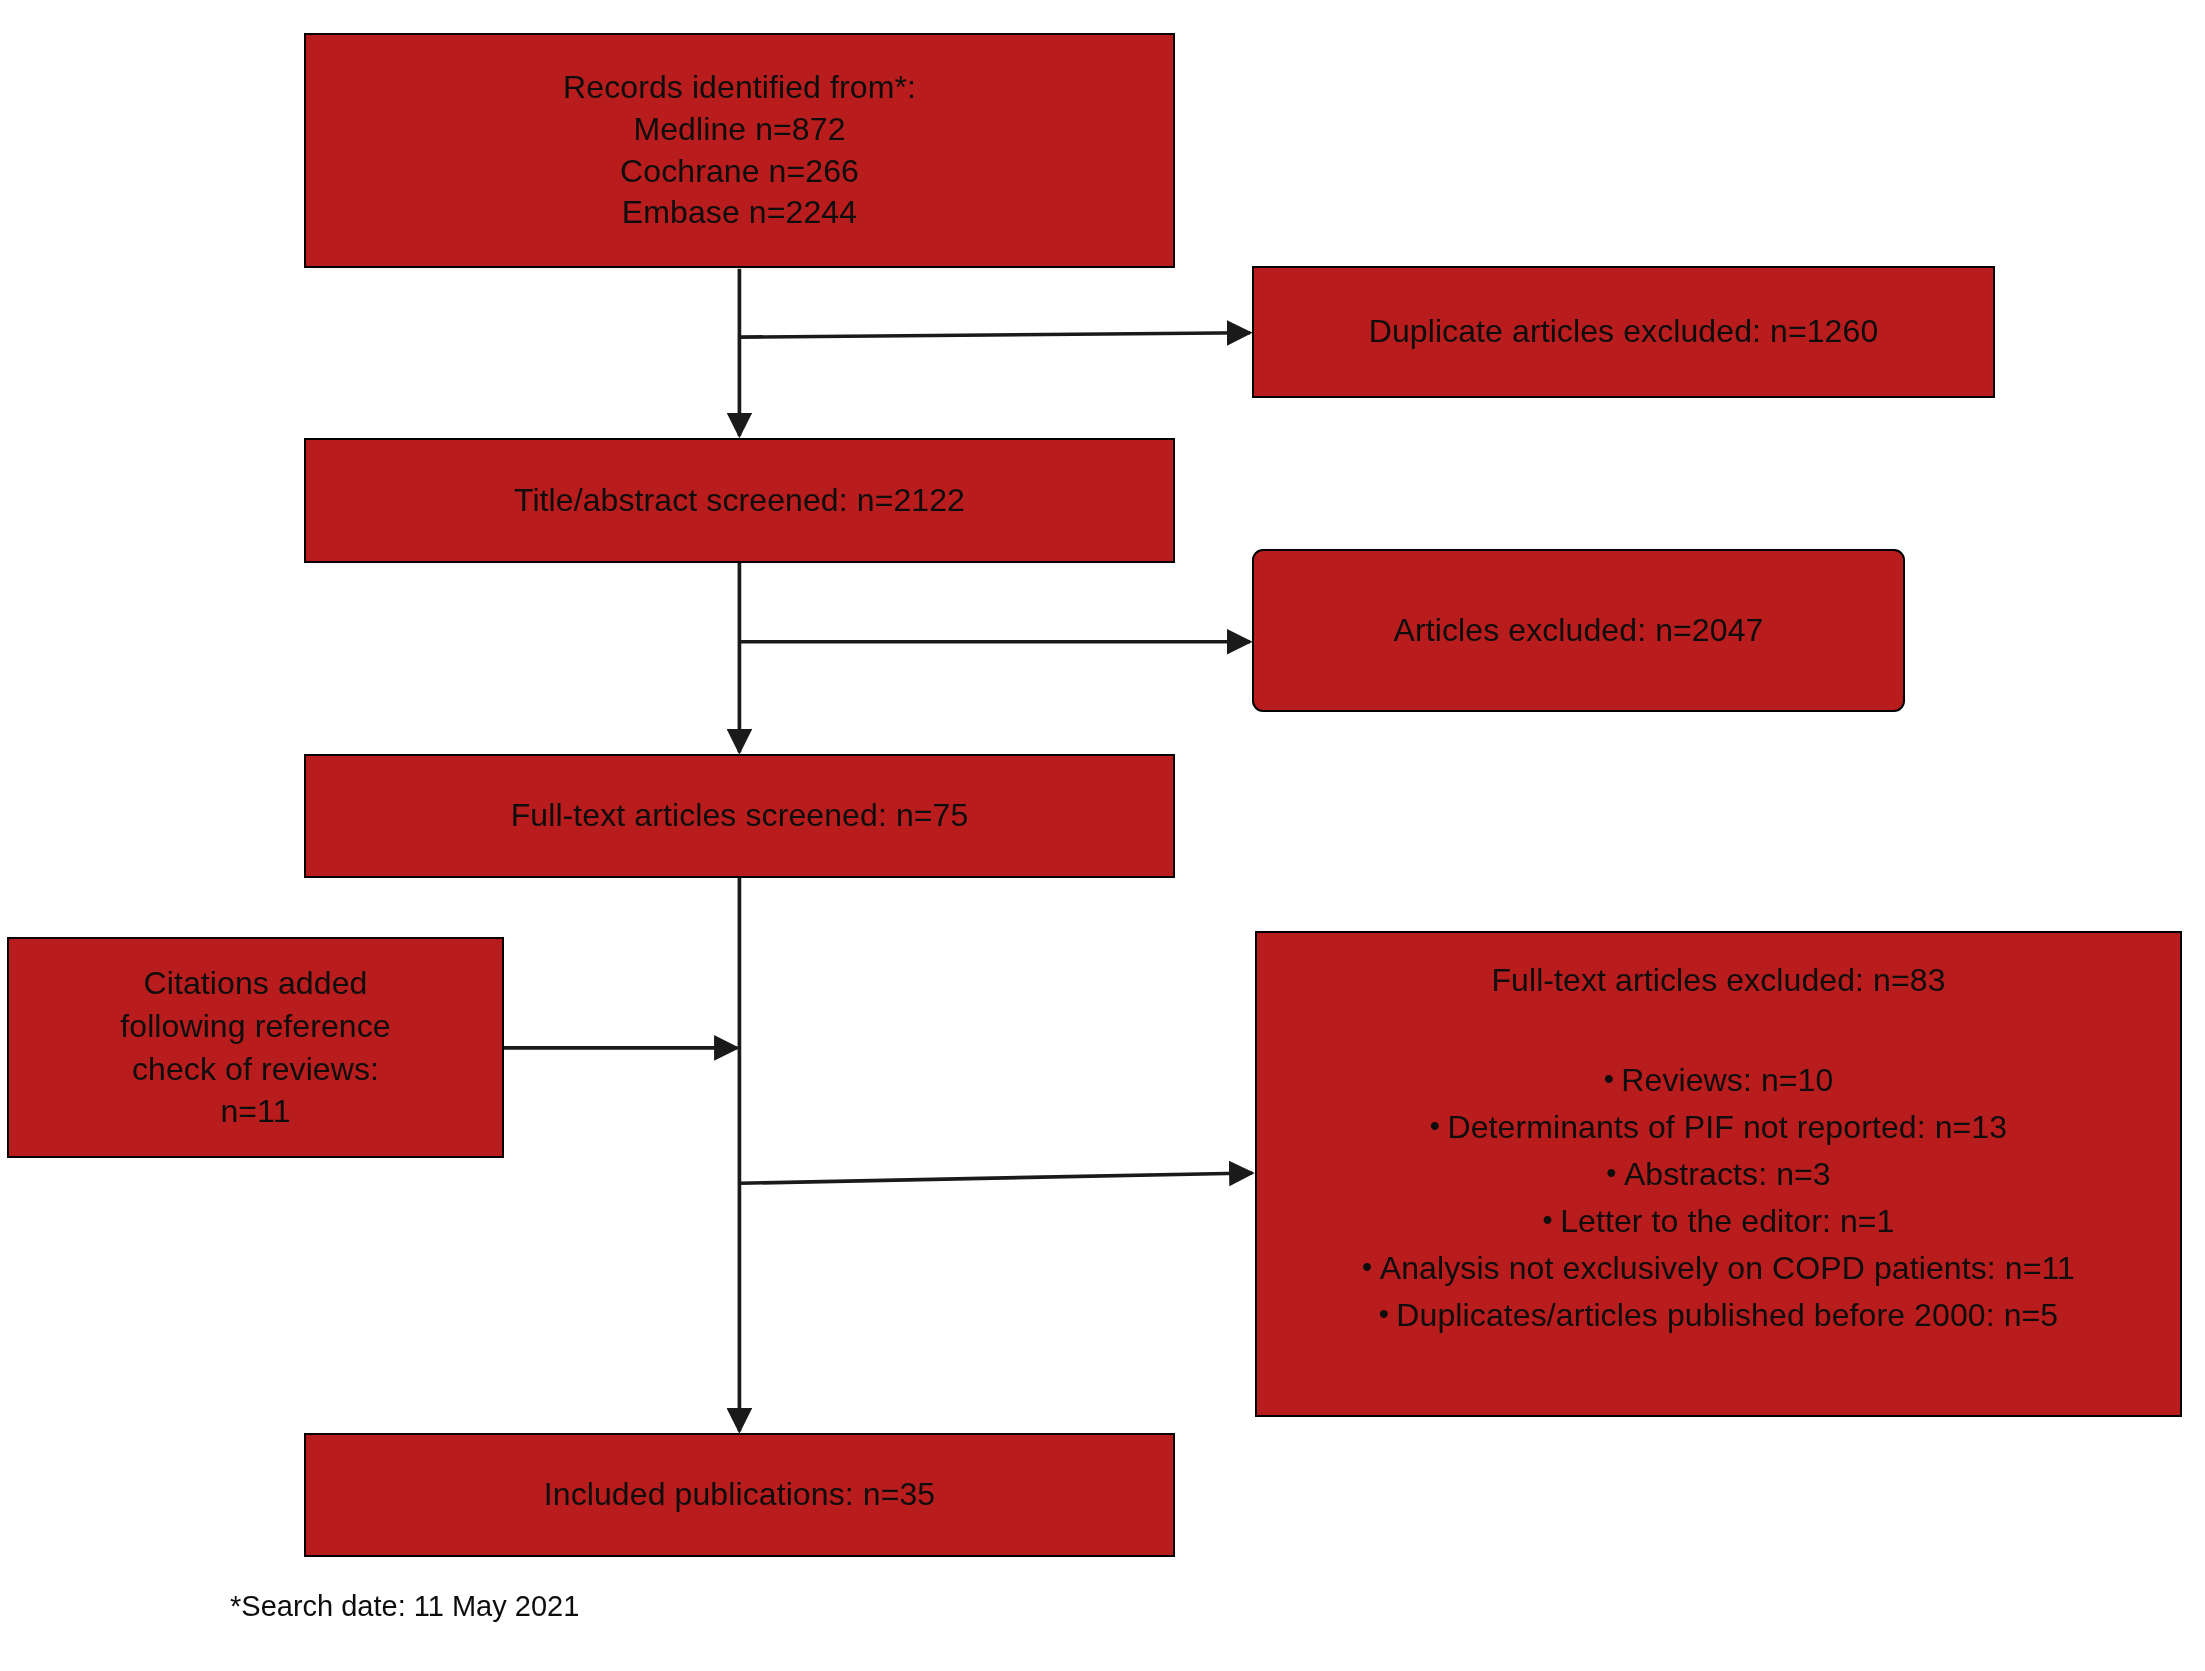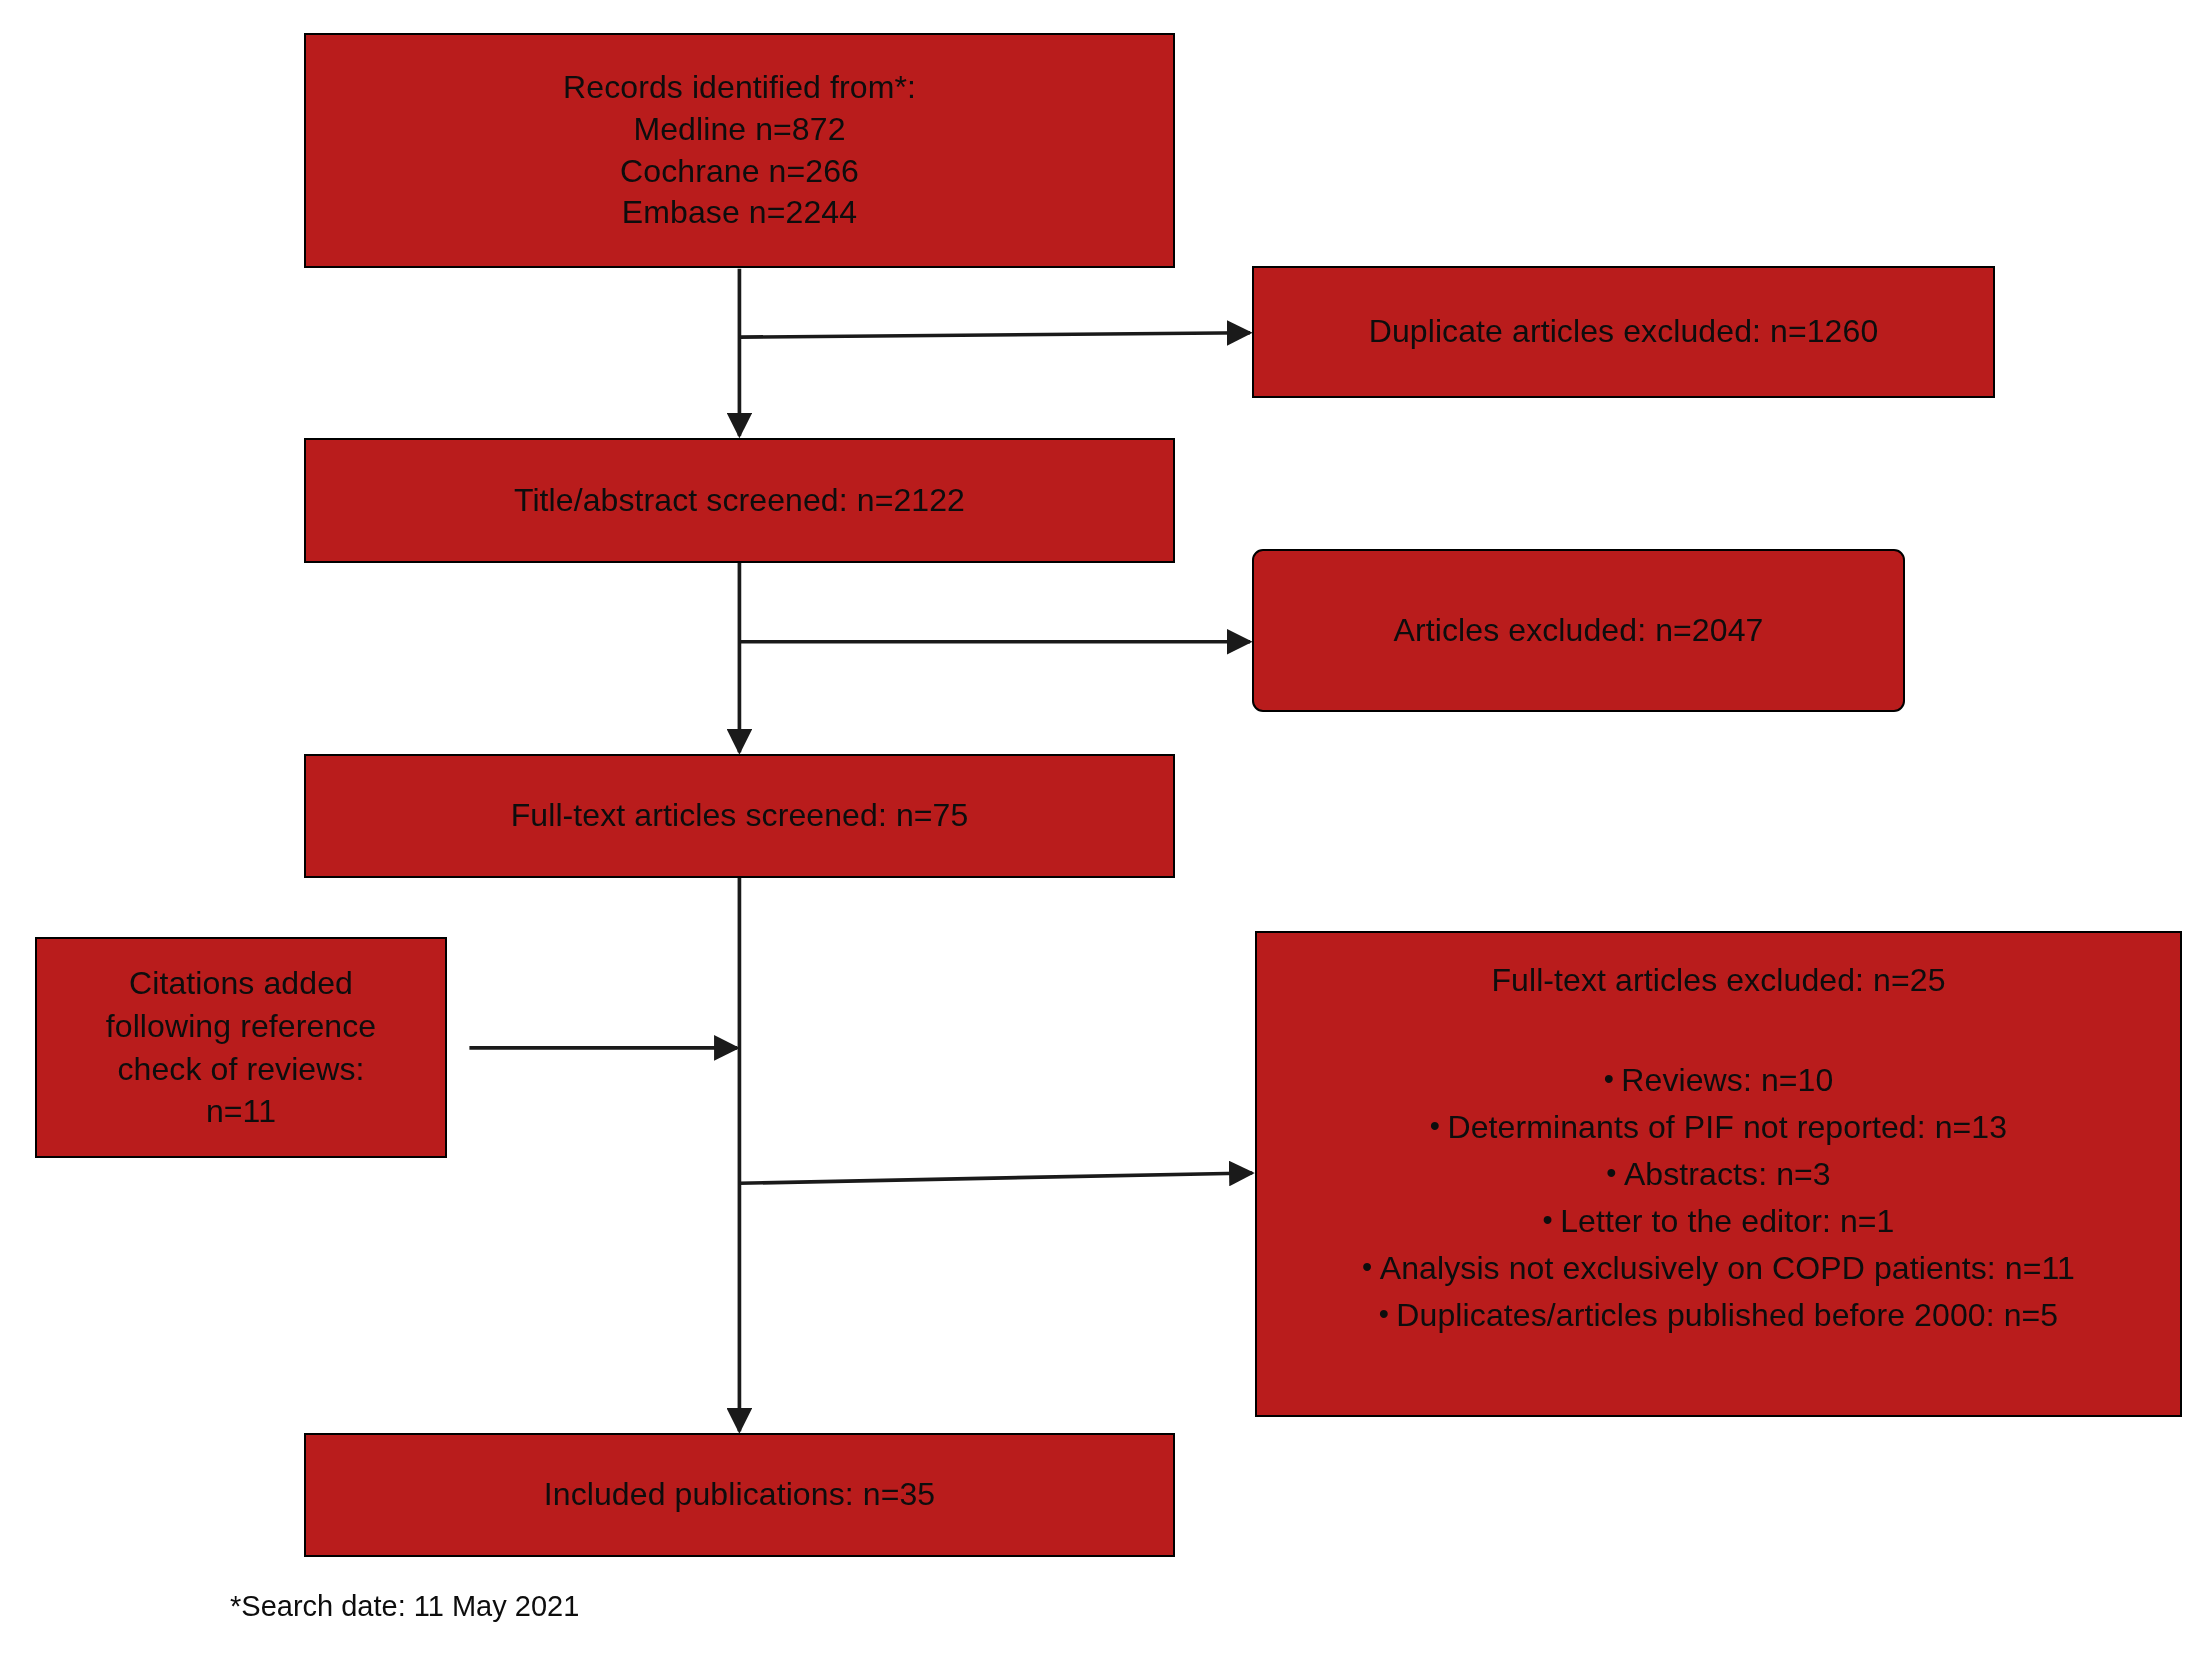--- a/index.html
+++ b/index.html
@@ -55,21 +55,21 @@
   #box-title        { left: 304px;  top: 438px;  width: 871px; height: 125px; }
   
   #box-fulltext     { left: 304px;  top: 754px; width: 871px; height: 124px; }
   
   #box-included     { left: 304px;  top: 1433px; width: 871px; height: 124px; }
   
   #box-duplicates   { left: 1252px; top: 266px;  width: 743px; height: 132px; }
   
   #box-excluded     { left: 1252px; top: 549px;  width: 653px; height: 163px; border-radius: 11px; }
   
-  #box-citations    { left: 35px;   top: 937px; width: 412px;  height: 221px;
+  #box-citations    { left: 7px;   top: 937px; width: 497px;  height: 221px;
                       font-size: 32px; line-height: 1.34; justify-content: center; }
   
   #box-fulltext-excluded {
     left: 1255px; top: 931px; width: 927px; height: 486px;
     justify-content: flex-start;
     padding-top: 26.5px;
   }
   #box-fulltext-excluded .heading {
     font-size: 32px;
     margin-bottom: 56px;
@@ -155,21 +155,21 @@
   </div>
 
   <div class="box" id="box-citations">
     <span class="line">Citations added</span>
     <span class="line">following reference</span>
     <span class="line">check of reviews:</span>
     <span class="line">n=11</span>
   </div>
 
   <div class="box" id="box-fulltext-excluded">
-    <span class="heading">Full-text articles excluded: n=25</span>
+    <span class="heading">Full-text articles excluded: n=83</span>
     <ul class="bullets">
       <li>
         <span class="dot">•</span><span>Reviews: n=10</span>
       </li>
       <li>
         <span class="dot">•</span><span>Determinants of PIF not reported: n=13</span>
       </li>
       <li>
         <span class="dot">•</span><span>Abstracts: n=3</span>
       </li>

